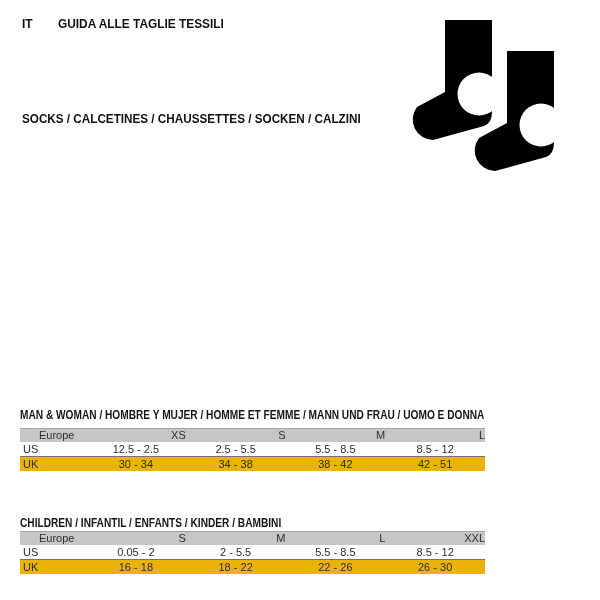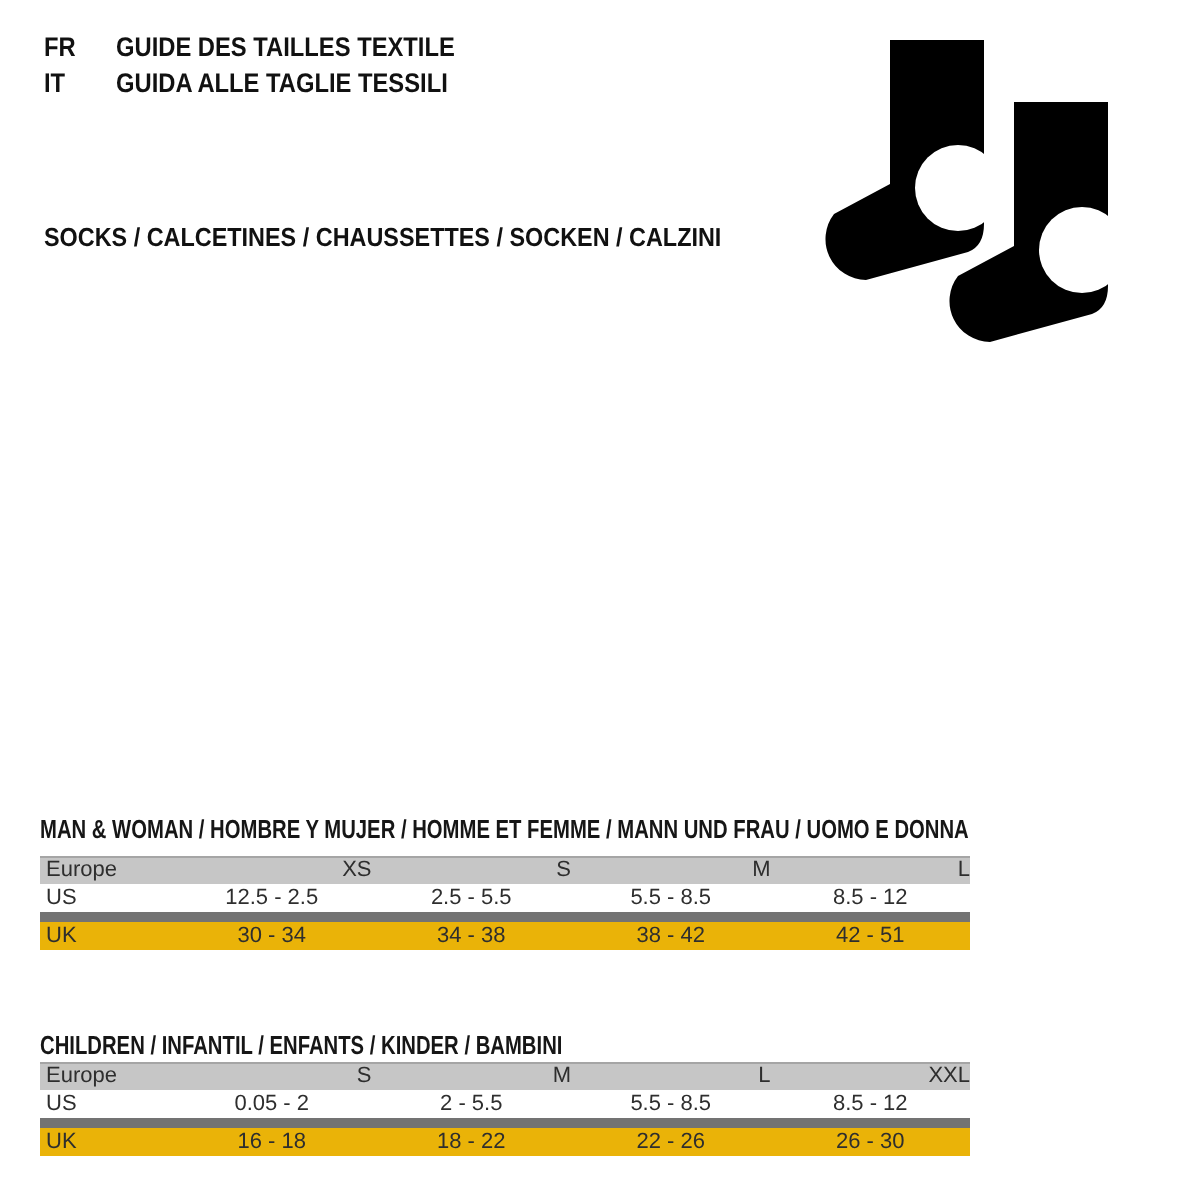--- a/index.html
+++ b/index.html
@@ -31,41 +31,37 @@
     transform:scaleX(0.78);transform-origin:0 50%;white-space:nowrap;line-height:13px;
   }
   .size-table{
     position:absolute;left:20px;width:465px;border-collapse:collapse;table-layout:fixed;
   }
   .size-table th{
     background:#c6c6c6;border-top:1px solid #a5a5a5;
     font-weight:normal;font-size:11px;color:#2e2e2e;
     height:13px;line-height:13px;padding:0;text-align:right;vertical-align:middle;
   }
-  .size-table th.label-cell{text-align:left;padding-left:3px;}
+  .size-table th.label-cell{text-align:left;padding-left:19px;}
   .size-table td{
     font-size:11px;color:#2e2e2e;height:14px;line-height:14px;padding:0;
     text-align:center;vertical-align:middle;
   }
   .size-table td.label-cell{text-align:left;padding-left:3px;}
-  .size-table tr.row-us td{background:#ffffff;border-bottom:5px solid #737373;}
+  .size-table tr.row-us td{background:#ffffff;border-bottom:1px solid #737373;}
   .size-table tr.row-uk td{background:#eab308;}
   .col-label{width:66px;}
   .col-size{width:99.75px;}
 </style>
 </head>
 <body>
 
 <div class="page">
 
   <div class="lang-list">
-    <div class="lang-row">
-      <span class="lang-code">FR</span>
-      <span class="lang-label">GUIDE DES TAILLES TEXTILE</span>
-    </div>
     <div class="lang-row">
       <span class="lang-code">IT</span>
       <span class="lang-label">GUIDA ALLE TAGLIE TESSILI</span>
     </div>
   </div>
 
   <div class="subtitle">SOCKS / CALCETINES / CHAUSSETTES / SOCKEN / CALZINI</div>
 
   <svg class="socks-svg" width="156" height="160" viewBox="0 0 156 160" aria-hidden="true">
     <g>

